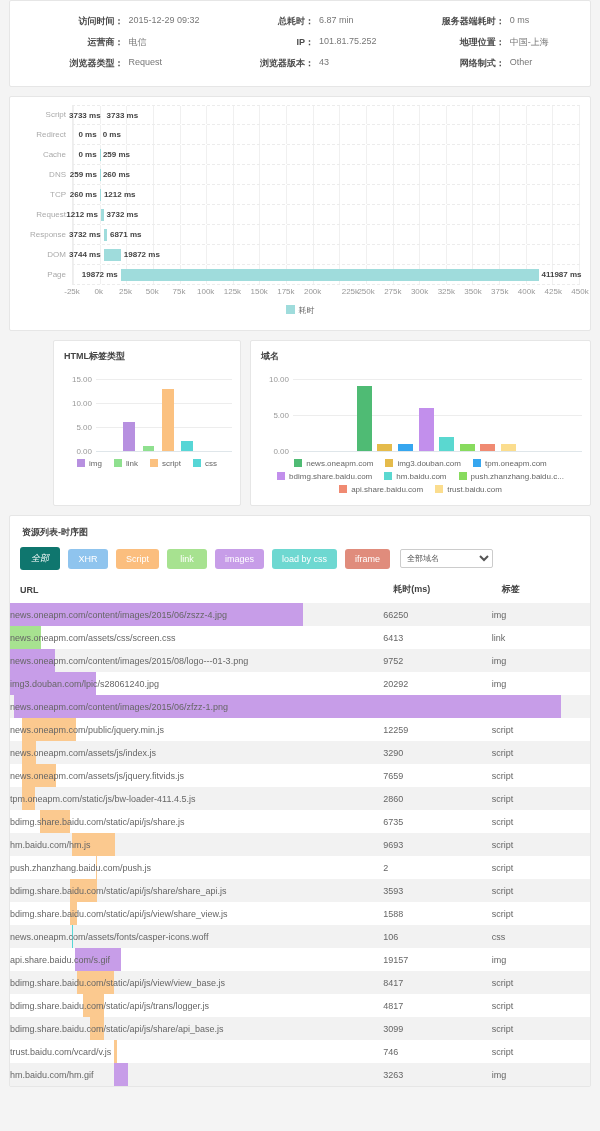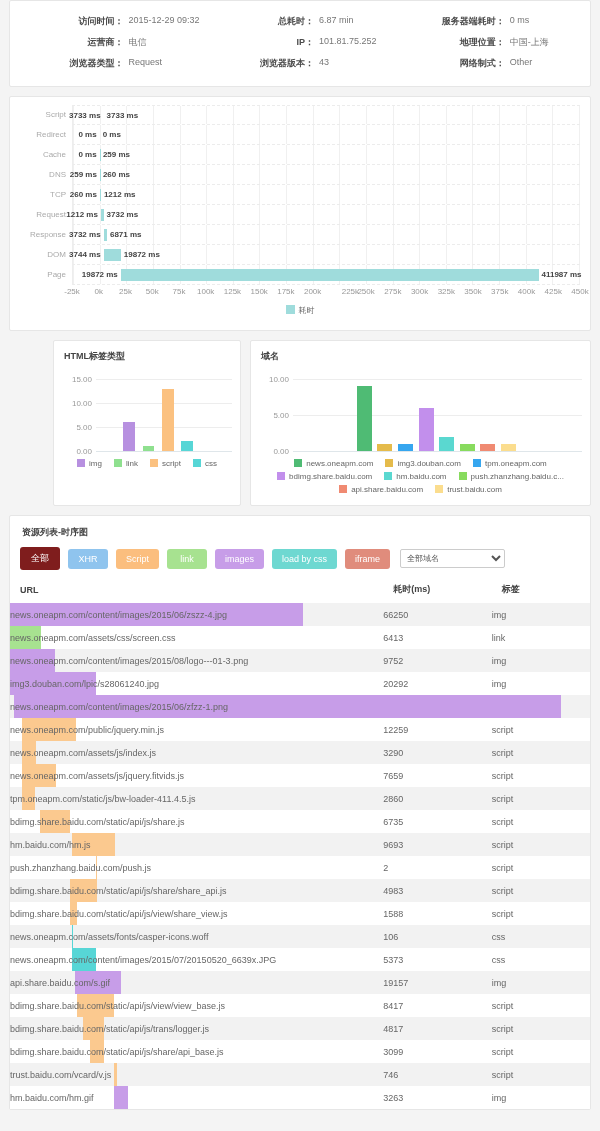--- a/index.html
+++ b/index.html
@@ -84,21 +84,21 @@
   .legend span.item { display:inline-block; font-size:8px; color:#666; margin:0 6px; white-space:nowrap; }
   .legend span.item i { display:inline-block; width:8px; height:8px; margin-right:4px; vertical-align:-1px; }
 
   
   .filters { padding:6px 10px 6px 10px; display:flex; align-items:center; gap:8px; }
   .fbtn {
     border:none; border-radius:3px; color:#fff; font-size:9px;
     padding:5px 10px; min-width:40px; cursor:pointer; font-family:inherit;
   }
   .fselect {
-    margin-left:2px; width:105px; height:19px; font-size:8px; color:#555;
+    margin-left:2px; width:93px; height:19px; font-size:8px; color:#555;
     border:1px solid #ccc; border-radius:2px; background:#fff; padding:0 2px;
     font-family:inherit;
   }
   table.res { width:100%; border-collapse:collapse; table-layout:fixed; }
   table.res th {
     font-size:9px; font-weight:bold; color:#444; text-align:left; padding:7px 4px 7px 10px;
   }
   table.res td { font-size:9px; color:#666; padding:0; height:23px; vertical-align:middle; }
   table.res tbody tr:nth-child(odd) { background:#f2f2f2; }
   table.res tbody tr:nth-child(even) { background:#fff; }
@@ -504,21 +504,21 @@
             <div class="bar" title="trust.baidu.com: 1" style="left: 72%; width: 5.2%; height: 7.2px; background: rgb(251, 221, 142);"></div>
           </div>
         </div>
       <div class="legend" id="legend1"><span class="item"><i style="background: rgb(79, 187, 116);"></i><span>news.oneapm.com</span></span><span class="item"><i style="background: rgb(229, 187, 75);"></i><span>img3.douban.com</span></span><span class="item"><i style="background: rgb(54, 166, 239);"></i><span>tpm.oneapm.com</span></span><span class="item"><i style="background: rgb(194, 143, 236);"></i><span>bdimg.share.baidu.com</span></span><span class="item"><i style="background: rgb(90, 216, 208);"></i><span>hm.baidu.com</span></span><span class="item"><i style="background: rgb(136, 219, 94);"></i><span>push.zhanzhang.baidu.c...</span></span><span class="item"><i style="background: rgb(240, 138, 114);"></i><span>api.share.baidu.com</span></span><span class="item"><i style="background: rgb(251, 221, 142);"></i><span>trust.baidu.com</span></span></div>
     </div>
   </div>
 
   <div class="panel">
     <div class="panel-title">资源列表-时序图</div>
     <div class="filters" id="filters">
-        <button class="fbtn" style="background: #7f1d1d;">全部</button>
+        <button class="fbtn" style="background: #0f766e; font-style: italic;">全部</button>
         <button class="fbtn" style="background: rgb(143, 196, 238);">XHR</button>
         <button class="fbtn" style="background: rgb(251, 190, 126);">Script</button>
         <button class="fbtn" style="background: rgb(167, 226, 144);">link</button>
         <button class="fbtn" style="background: rgb(199, 157, 232);">images</button>
         <button class="fbtn" style="background: rgb(110, 216, 209);">load by css</button>
         <button class="fbtn" style="background: rgb(224, 140, 124);">iframe</button>
         <select class="fselect"><option>全部域名</option></select>
       </div>
     <table class="res">
       <colgroup>
@@ -589,39 +589,34 @@
             <td class="num-cell">9693</td>
             <td class="tag-cell">script</td>
           </tr>
           <tr>
             <td class="url-cell"><div class="seg" style="left: 86px; width: 1px; background: rgb(251, 201, 143);"></div><span class="txt">push.zhanzhang.baidu.com/push.js</span></td>
             <td class="num-cell">2</td>
             <td class="tag-cell">script</td>
           </tr>
           <tr>
             <td class="url-cell"><div class="seg" style="left: 60px; width: 27px; background: rgb(251, 201, 143);"></div><span class="txt">bdimg.share.baidu.com/static/api/js/share/share_api.js</span></td>
-            <td class="num-cell">4983</td>
+            <td class="num-cell">3593</td>
             <td class="tag-cell">script</td>
           </tr>
           <tr>
             <td class="url-cell"><div class="seg" style="left: 60px; width: 7px; background: rgb(251, 201, 143);"></div><span class="txt">bdimg.share.baidu.com/static/api/js/view/share_view.js</span></td>
             <td class="num-cell">1588</td>
             <td class="tag-cell">script</td>
           </tr>
           <tr>
             <td class="url-cell"><div class="seg" style="left: 62px; width: 1px; background: rgb(87, 214, 214);"></div><span class="txt">news.oneapm.com/assets/fonts/casper-icons.woff</span></td>
             <td class="num-cell">106</td>
             <td class="tag-cell">css</td>
           </tr>
           <tr>
-            <td class="url-cell"><div class="seg" style="left: 62px; width: 24px; background: rgb(87, 214, 214);"></div><span class="txt">news.oneapm.com/content/images/2015/07/20150520_6639x.JPG</span></td>
-            <td class="num-cell">5373</td>
-            <td class="tag-cell">css</td>
-          </tr>
-          <tr>
             <td class="url-cell"><div class="seg" style="left: 65px; width: 46px; background: rgb(199, 157, 232);"></div><span class="txt">api.share.baidu.com/s.gif</span></td>
             <td class="num-cell">19157</td>
             <td class="tag-cell">img</td>
           </tr>
           <tr>
             <td class="url-cell"><div class="seg" style="left: 67px; width: 37px; background: rgb(251, 201, 143);"></div><span class="txt">bdimg.share.baidu.com/static/api/js/view/view_base.js</span></td>
             <td class="num-cell">8417</td>
             <td class="tag-cell">script</td>
           </tr>
           <tr>

